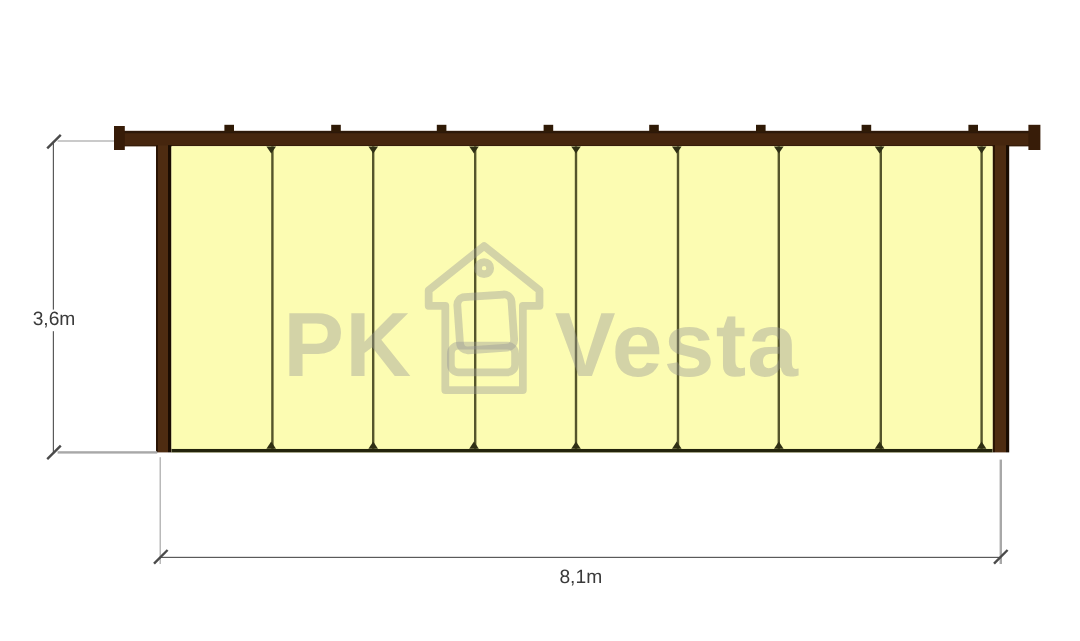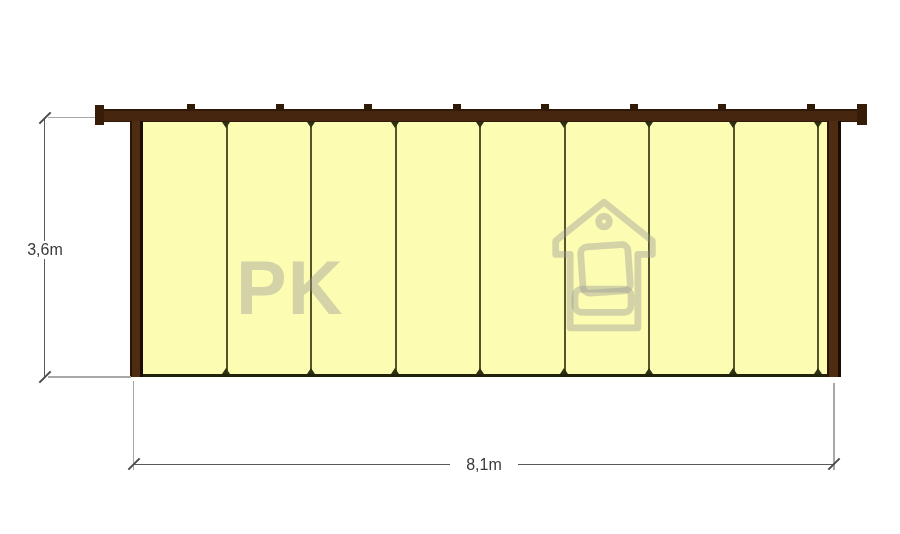--- a/index.html
+++ b/index.html
@@ -53,41 +53,41 @@
   }
   .divider::after{
     content:"";position:absolute;bottom:0;left:-3.5px;
     border-left:4.5px solid transparent;border-right:4.5px solid transparent;
     border-bottom:6px solid #2F2F14;
   }
 
   
   .watermark{
     position:absolute;left:236px;top:188px;width:430px;height:148px;
-    display:flex;flex-direction:row;align-items:flex-end;justify-content:space-between;
+    display:flex;flex-direction:row;align-items:flex-end;justify-content:flex-end;
     pointer-events:none;
   }
   .wm-text{
     font-size:76px;font-weight:bold;line-height:1;letter-spacing:1px;
     color:var(--watermark-gray);padding-bottom:10px;
   }
   .wm-house{width:116px;height:146px;margin:0 4px -2px 4px;}
   .wm-house svg{width:100%;height:100%;}
   .wm-house path,.wm-house rect,.wm-house circle{
     fill:none;stroke:var(--watermark-gray);stroke-width:7;
     stroke-linejoin:round;stroke-linecap:round;
   }
 
   
   .ext{position:absolute;background:var(--ext-line);}
   .dimline{position:absolute;background:var(--dim-line);}
   .tick{position:absolute;width:16px;height:2px;background:#4A4A4A;transform:rotate(-45deg);}
   .dim-label{
     position:absolute;background:#ffffff;color:var(--label-text);
-    font-size:16px;line-height:18px;text-align:center;
+    font-size:16px;line-height:18px;text-align:center;margin-top:17px;
   }
 </style>
 </head>
 <body>
 
 <div class="canvas">
 
   <div class="beam">
 
   <div class="batten" style="left: 85px;"></div>
@@ -128,20 +128,21 @@
   <div class="watermark">
     <span class="wm-text">PK</span>
     <span class="wm-house">
       <svg viewBox="0 0 120 150" xmlns="http://www.w3.org/2000/svg">
         <path d="M10 64 L10 50 L60 10 L110 50 L110 64 L95 64 L95 140 L25 140 L25 64 Z"></path>
         <circle cx="60" cy="30" r="5.5"></circle>
         <rect x="37" y="55" width="49" height="48" rx="7" transform="rotate(-4 61 79)"></rect>
         <rect x="30" y="100" width="58" height="24" rx="7"></rect>
       </svg>
     </span>
+    <span class="wm-text">Vesta</span>
   </div>
 
   <div class="ext" style="left:48px;top:117px;width:47px;height:1px;"></div>
   <div class="ext" style="left:48px;top:376px;width:83px;height:2px;"></div>
   <div class="dimline" style="left:44px;top:118px;width:1px;height:259px;"></div>
   <div class="tick" style="left:37px;top:117px;"></div>
   <div class="tick" style="left:37px;top:376px;"></div>
   <div class="dim-label" style="left:14px;top:241px;width:62px;">3,6m</div>
 
   <div class="ext" style="left:133px;top:381px;width:1px;height:89px;"></div>

